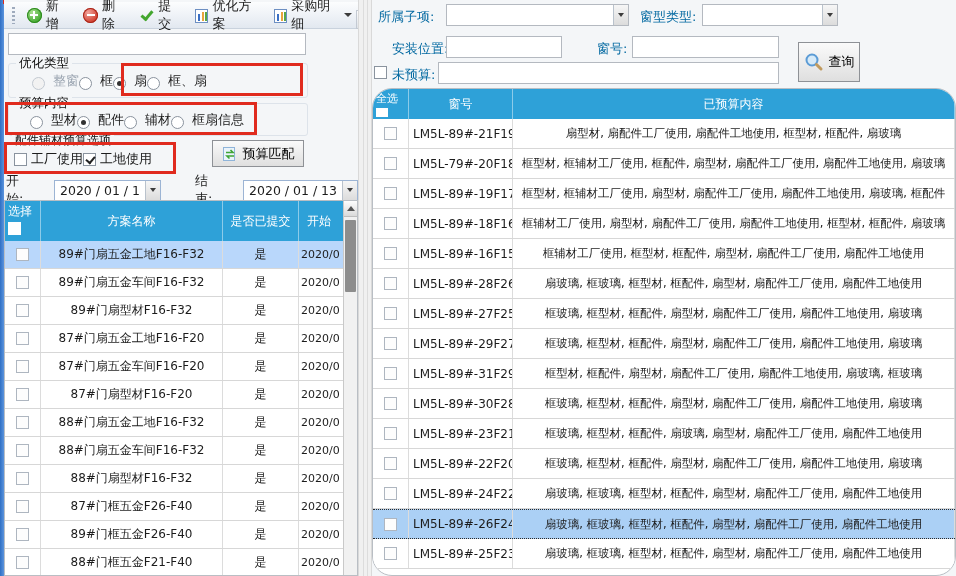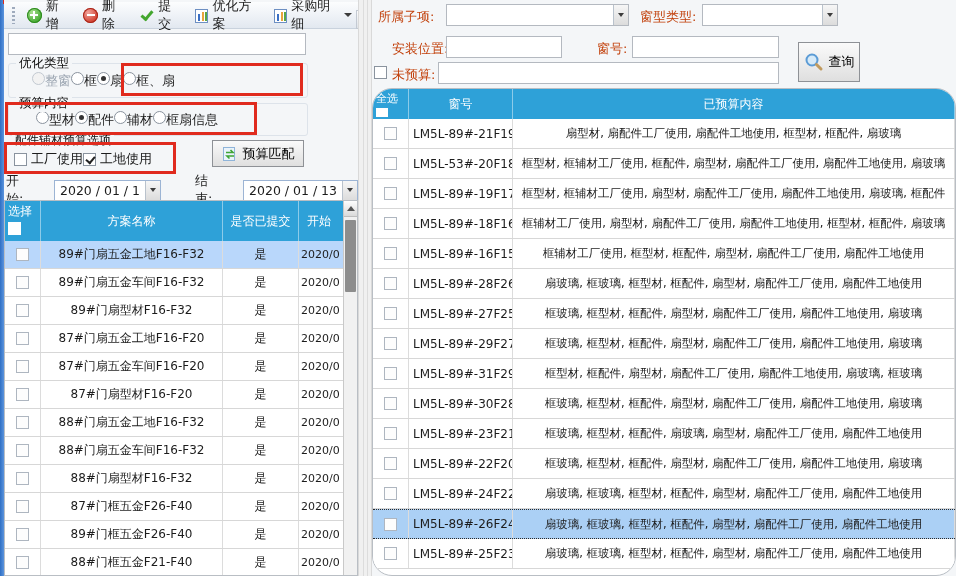--- a/index.html
+++ b/index.html
@@ -40,21 +40,21 @@
   .has-caret .tb-caret { display:inline-block; }
   .tb-overflow { position:absolute; right:-13px; top:8px; width:15px; height:19px; background:linear-gradient(#fbfbfb,#dfe3e8); border:1px solid #c3c9d2; display:flex; flex-direction:column; align-items:center; justify-content:center; gap:1px; }
   .tb-overflow .bar { width:7px; height:2px; background:#3c3c3c; }
   .tb-overflow .tri { width:0; height:0; border-left:3.5px solid transparent; border-right:3.5px solid transparent; border-top:4px solid #3c3c3c; }
 
   
   .filter-input { position:absolute; left:4px; top:33px; width:298px; height:22px; background:#fff; border:1px solid #b4b9c0; font-size:12px; padding:0 4px; }
   .groupbox { position:absolute; border:1px solid #dde3ea; border-radius:3px; }
   .gb-label { position:absolute; font-size:12.5px; color:#111; background:#f4f6f8; padding:0 3px; z-index:2; }
   .opt-row, .chk-row { position:absolute; display:flex; align-items:center; }
-  .radio-item { display:inline-flex; align-items:flex-start; gap:0; font-size:13px; }
+  .radio-item { display:inline-flex; align-items:flex-end; gap:8px; font-size:13px; }
   .radio { width:13px; height:13px; border-radius:50%; border:1px solid #8a939e; background:#fff; position:relative; flex:0 0 auto; }
   .radio-item.checked .radio::after { content:""; position:absolute; left:3px; top:3px; width:5px; height:5px; border-radius:50%; background:#333; }
   .radio-item.disabled { color:#9aa4b0; }
   .radio-item.disabled .radio { border-color:#c2c9d1; background:#f2f2f2; }
   .check-item { display:inline-flex; align-items:center; gap:4px; font-size:13px; }
   .cbx { width:13px; height:13px; border:1px solid #8a939e; background:#fff; position:relative; flex:0 0 auto; }
   .check-item.checked .cbx::after { content:""; position:absolute; left:2px; top:2px; width:7px; height:4px;
     border-left:2px solid #222; border-bottom:2px solid #222; transform:rotate(-50deg); }
 
   .btn { background:linear-gradient(#fafafa,#dfdfdf); border:1px solid #8e9196; display:inline-flex; align-items:center; justify-content:center; gap:5px; font-size:13px; cursor:default; }
@@ -93,21 +93,21 @@
   .rtbl .td.content { justify-content:center; font-size:11.5px; }
   .rtbl .trow.selected { background:#abd0f5; border-top:1px dotted #2b2b2b; border-bottom:1px dotted #2b2b2b; }
 
   
   .vscroll { position:absolute; right:0; top:0; width:14px; height:100%; background:#f1f1f1; border-left:1px solid #c9c9c9; }
   .vs-up { position:absolute; top:0; left:0; width:100%; height:16px; background:linear-gradient(#fdfdfd,#dadada); border-bottom:1px solid #bdbdbd; display:flex; align-items:center; justify-content:center; }
   .vs-up .tri { width:0; height:0; border-left:4px solid transparent; border-right:4px solid transparent; border-bottom:5px solid #555; }
   .vs-thumb { position:absolute; left:1px; top:19px; width:11px; height:72px; background:#8d8d8d; border-radius:1px; }
 
   
-  .rlabel { position:absolute; font-size:13px; color:#c2410c; white-space:nowrap; }
+  .rlabel { position:absolute; font-size:13px; color:#0369a1; white-space:nowrap; }
   .rinput { position:absolute; height:22px; background:#fff; border:1px solid #b4b9c0; font-size:12px; padding:0 4px; }
   .rcombo { position:absolute; height:22px; background:#fff; border:1px solid #b4b9c0; display:flex; justify-content:flex-end; }
   .btn-query { position:absolute; left:426px; top:42px; width:62px; height:40px; flex-direction:row; }
   .unb-cbx { position:absolute; left:2px; top:66px; }
 </style>
 </head>
 <body>
 
 <div class="left-strip"></div>
 <div class="title-frag"></div>
@@ -175,21 +175,21 @@
       </label>
 
       <label class="radio-item">
         <span class="radio"></span>
         <span>框、扇</span>
       </label>
     </div>
 
   <span class="gb-label" style="left:12px; top:95px;">预算内容</span>
   <div class="groupbox" style="left:4px; top:103px; width:300px; height:33px;"></div>
-  <div class="opt-row" style="left:4px; top:108px; width:300px; height:24px; padding-left:28px;">
+  <div class="opt-row" style="left:4px; top:108px; width:300px; height:24px; padding-left:22px;">
 
       <label class="radio-item">
         <span class="radio"></span>
         <span>型材</span>
       </label>
 
       <label class="radio-item checked">
         <span class="radio"></span>
         <span>配件</span>
       </label>
@@ -427,21 +427,21 @@
             <span class="row-cbx"></span>
           </div>
           <div class="td win">LM5L-89#-21F19</div>
           <div class="td content">扇型材, 扇配件工厂使用, 扇配件工地使用, 框型材, 框配件, 扇玻璃</div>
         </div>
 
         <div class="trow">
           <div class="td center">
             <span class="row-cbx"></span>
           </div>
-          <div class="td win">LM5L-53#-20F18</div>
+          <div class="td win">LM5L-79#-20F18</div>
           <div class="td content">框型材, 框辅材工厂使用, 框配件, 扇型材, 扇配件工厂使用, 扇配件工地使用, 扇玻璃</div>
         </div>
 
         <div class="trow">
           <div class="td center">
             <span class="row-cbx"></span>
           </div>
           <div class="td win">LM5L-89#-19F17</div>
           <div class="td content">框型材, 框辅材工厂使用, 扇型材, 扇配件工厂使用, 扇配件工地使用, 扇玻璃, 框配件</div>
         </div>

